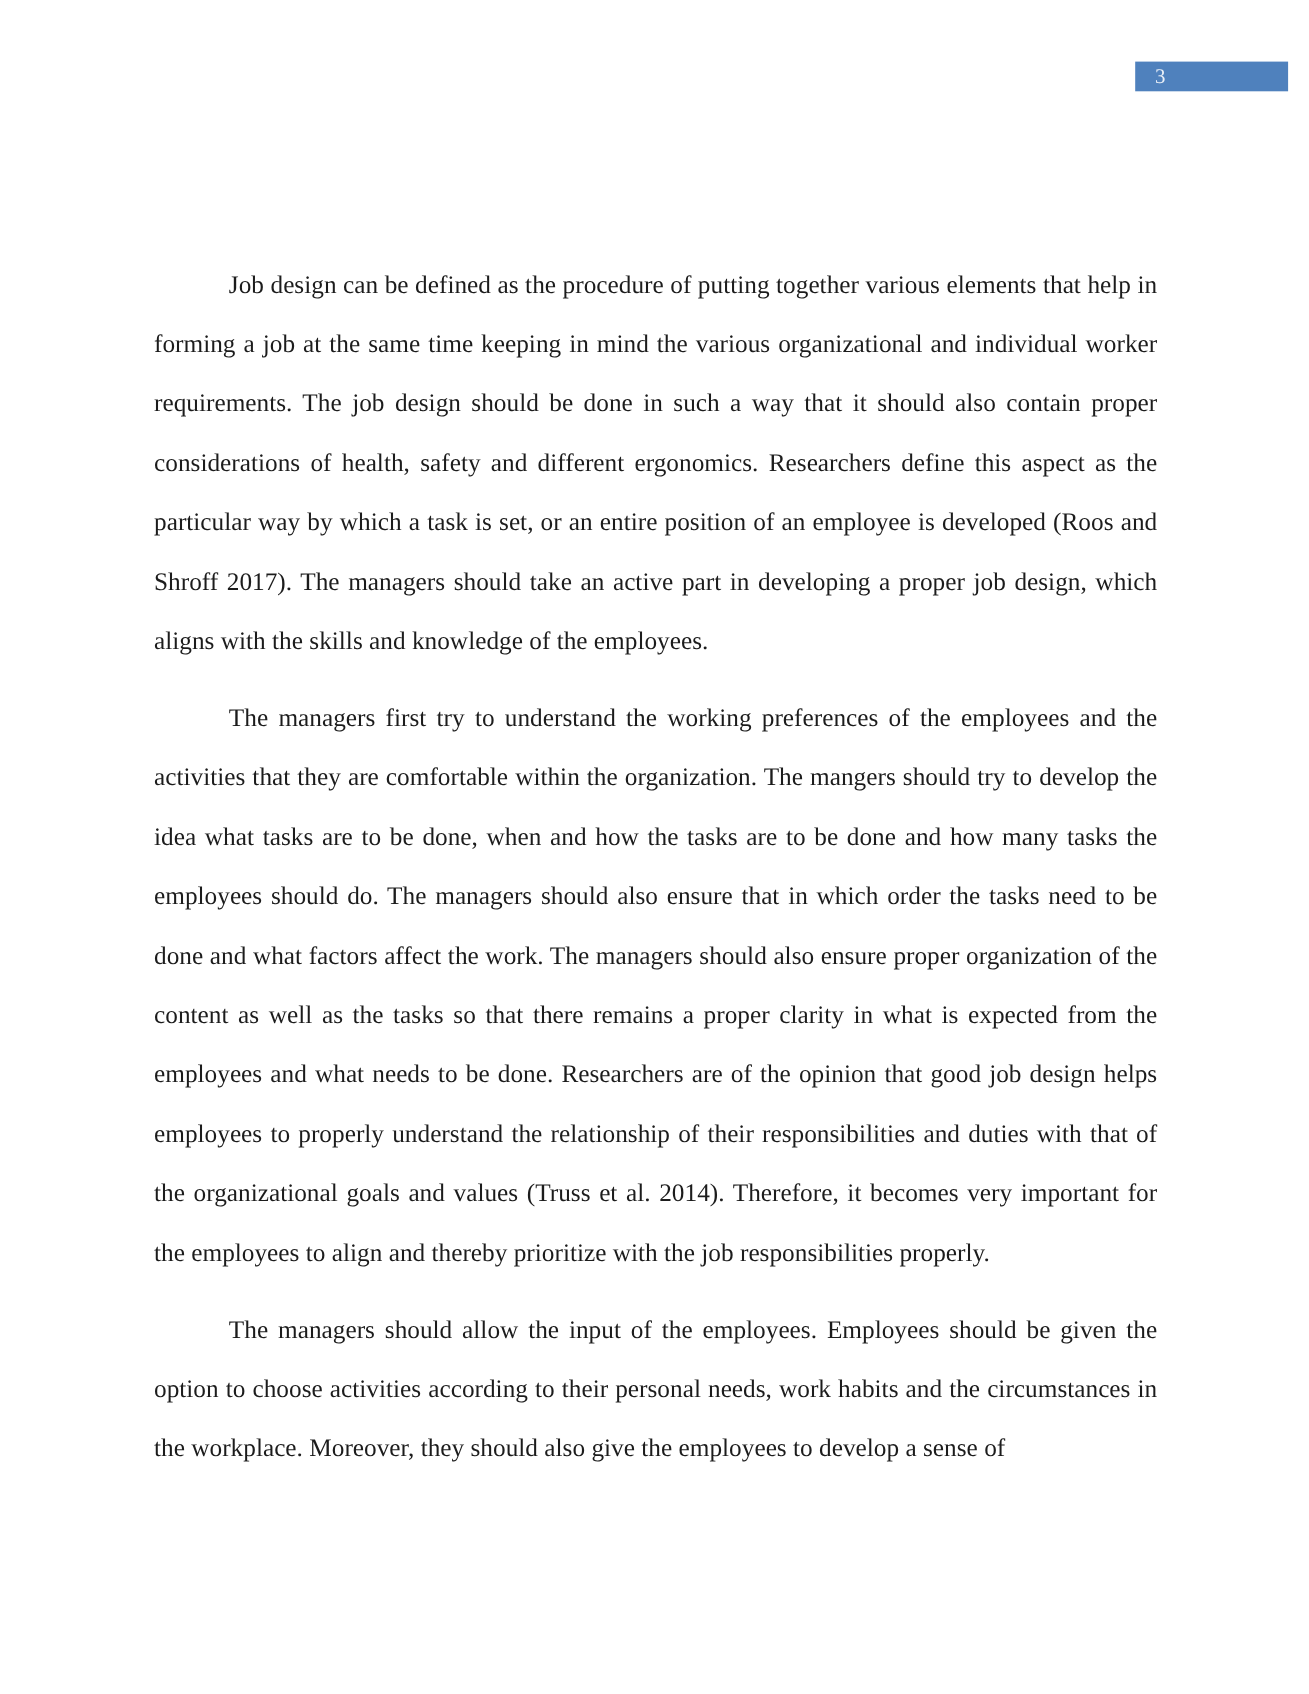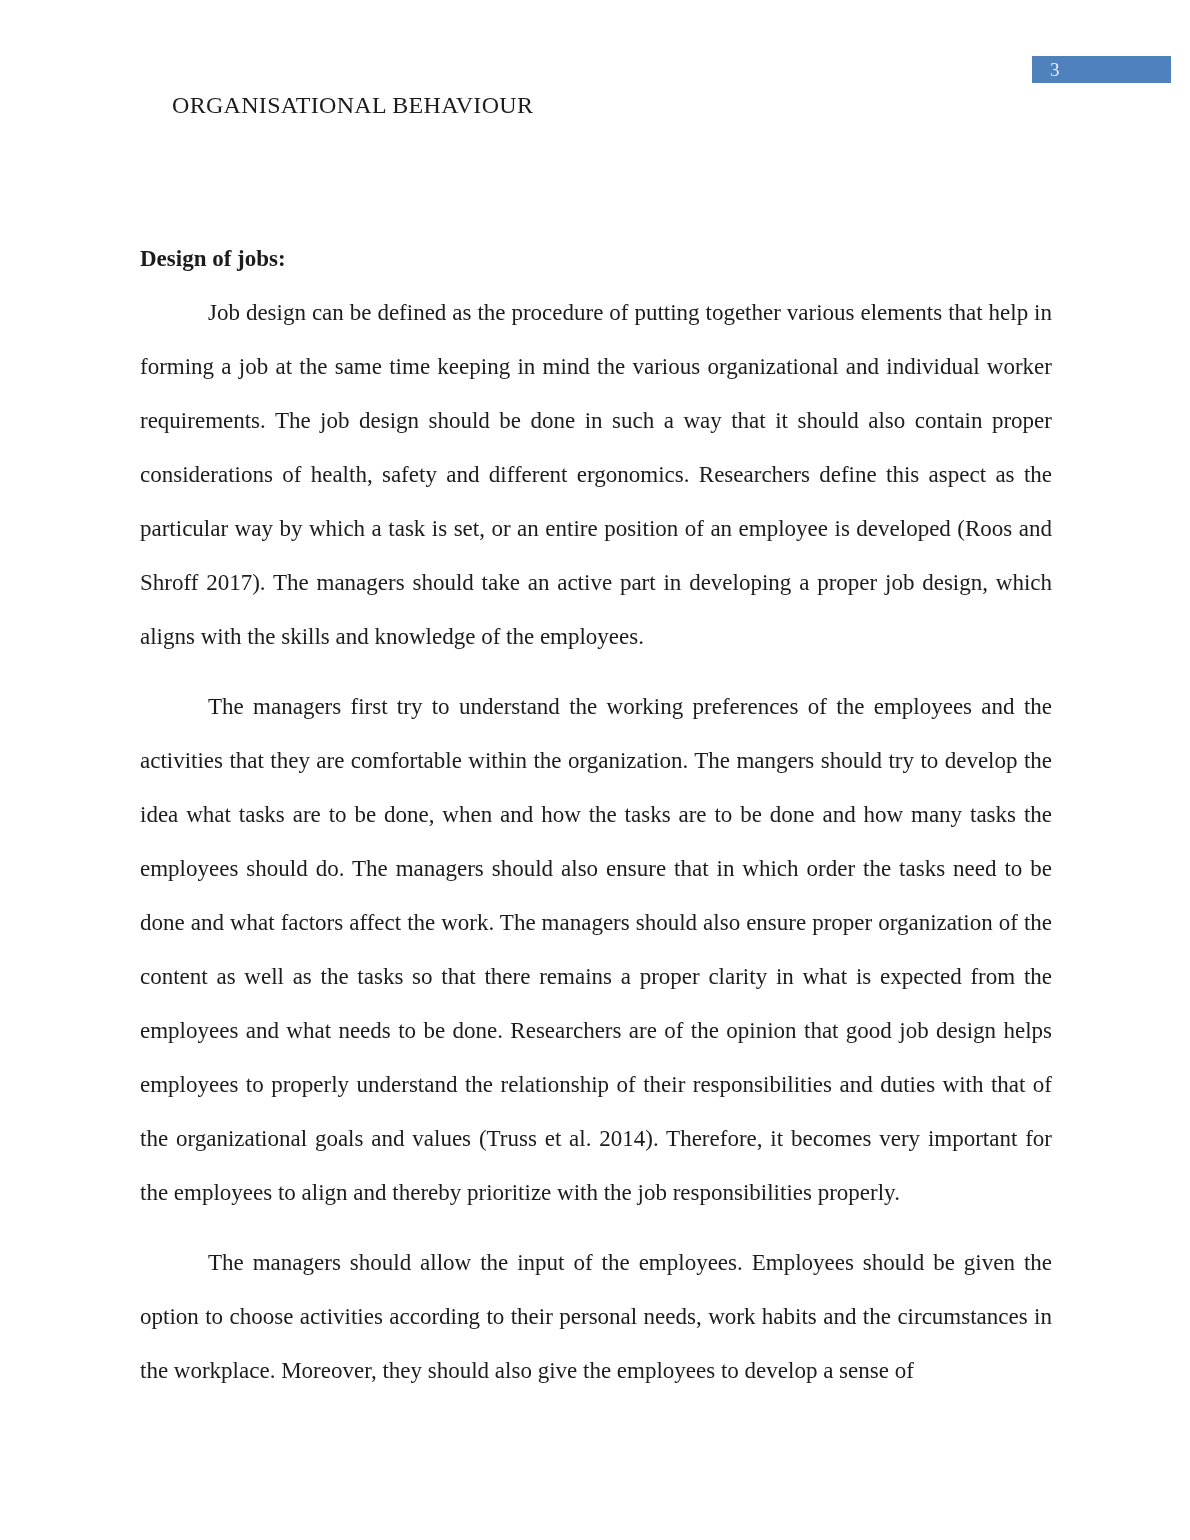--- a/index.html
+++ b/index.html
@@ -70,22 +70,20 @@
 </style>
 </head>
 <body>
 
 <div class="page">
 
   <div class="page-number-box">
     <span>3</span>
   </div>
 
-  <div class="running-head">ORGANISATIONAL BEHAVIOUR</div>
 
   <div class="content">
-    <h1 class="doc-heading">Design of jobs:</h1>
     <p>Job design can be defined as the procedure of putting together various elements that help in forming a job at the same time keeping in mind the various organizational and individual worker requirements. The job design should be done in such a way that it should also contain proper considerations of health, safety and different ergonomics. Researchers define this aspect as the particular way by which a task is set, or an entire position of an employee is developed (Roos and Shroff 2017). The managers should take an active part in developing a proper job design, which aligns with the skills and knowledge of the employees.</p>
     <p>The managers first try to understand the working preferences of the employees and the activities that they are comfortable within the organization. The mangers should try to develop the idea what tasks are to be done, when and how the tasks are to be done and how many tasks the employees should do. The managers should also ensure that in which order the tasks need to be done and what factors affect the work. The managers should also ensure proper organization of the content as well as the tasks so that there remains a proper clarity in what is expected from the employees and what needs to be done. Researchers are of the opinion that good job design helps employees to properly understand the relationship of their responsibilities and duties with that of the organizational goals and values (Truss et al. 2014). Therefore, it becomes very important for the employees to align and thereby prioritize with the job responsibilities properly.</p>
     <p>The managers should allow the input of the employees. Employees should be given the option to choose activities according to their personal needs, work habits and the circumstances in the workplace. Moreover, they should also give the employees to develop a sense of</p>
   </div>
 
 </div>
 
 </body></html>

